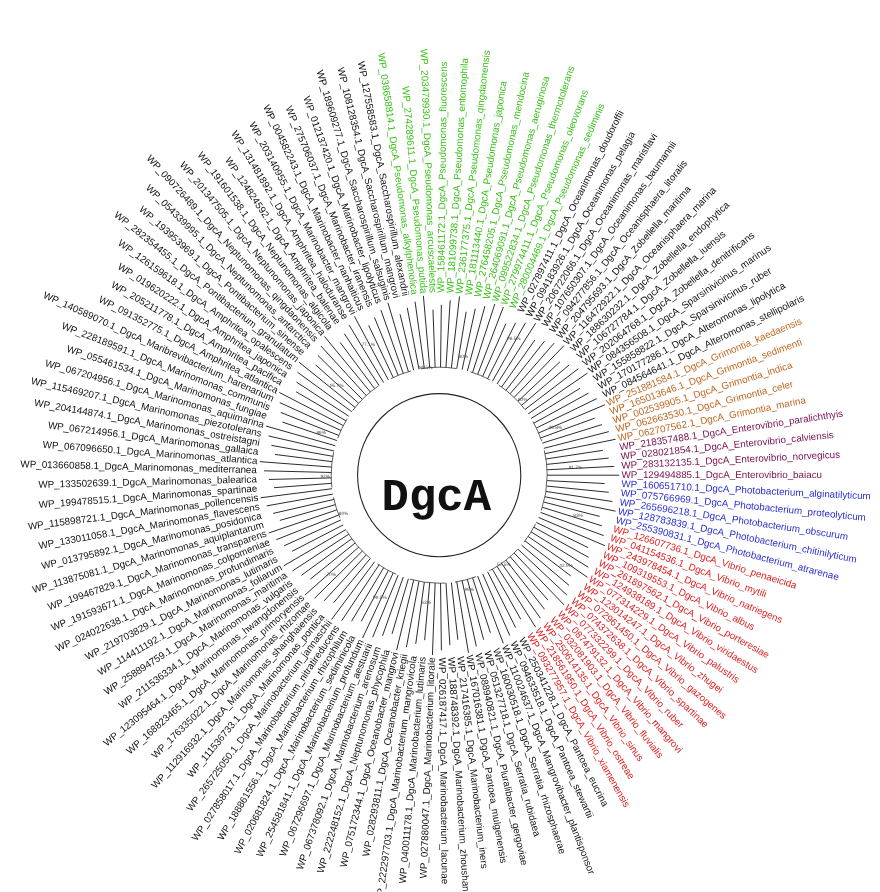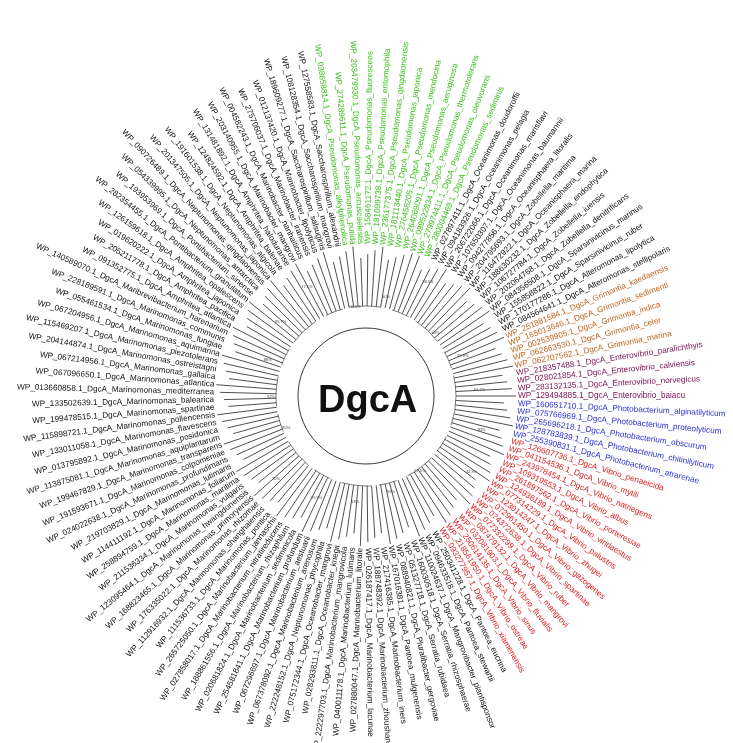--- a/index.html
+++ b/index.html
@@ -1,20 +1,20 @@
 <!DOCTYPE html>
 <html><head>
 <meta charset="utf-8">
 <style>
   html,body{margin:0;padding:0;background:#ffffff;}
   body{width:733px;height:743px;overflow:hidden;position:relative;font-family:"Liberation Sans",sans-serif;}
   #tree{position:absolute;left:0;top:0;width:733px;height:743px;}
   .leaf{font-family:"Liberation Sans",sans-serif;font-size:8.2px;}
   .boot{font-family:"Liberation Sans",sans-serif;font-size:4px;fill:#444;}
-  .center-title{position:absolute;left:318px;top:378px;font-family:Liberation Sans, sans-serif;font-weight:bold;font-size:38px;color:#111;}
+  .center-title{position:absolute;left:318px;top:394px;font-family:Liberation Mono, monospace;font-weight:bold;font-size:38px;color:#111;}
 </style>
 </head>
 <body>
 
 <svg id="tree" viewBox="0 0 733 743" xmlns="http://www.w3.org/2000/svg">
   <g id="branches">
       <circle cx="366" cy="396" r="68" fill="none" stroke="#222222" stroke-width="0.9"></circle>
       <circle cx="366" cy="396" r="90" fill="none" stroke="#222222" stroke-width="0.6" stroke-dasharray="30 12 18 8"></circle>
       <path d="M393.8115294937453,310.4049135334362 L412.3525491562421,253.34152255572698" stroke="#222222" stroke-width="0.8" fill="none"></path>
       <path d="M389.47573556609075,309.11565250500536 L404.08285991832497,255.05428073034201" stroke="#222222" stroke-width="0.8" fill="none"></path>

